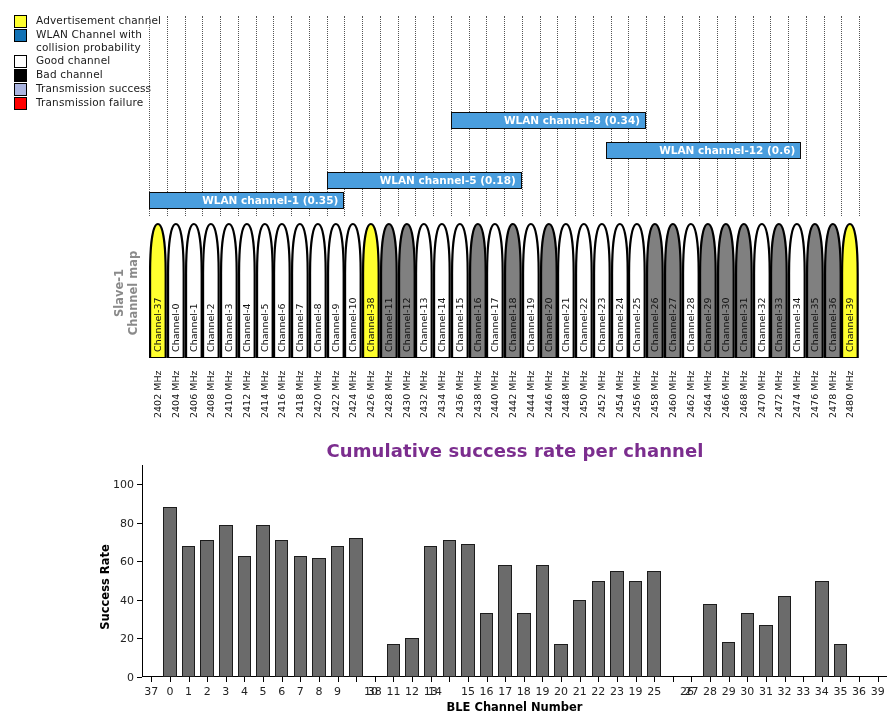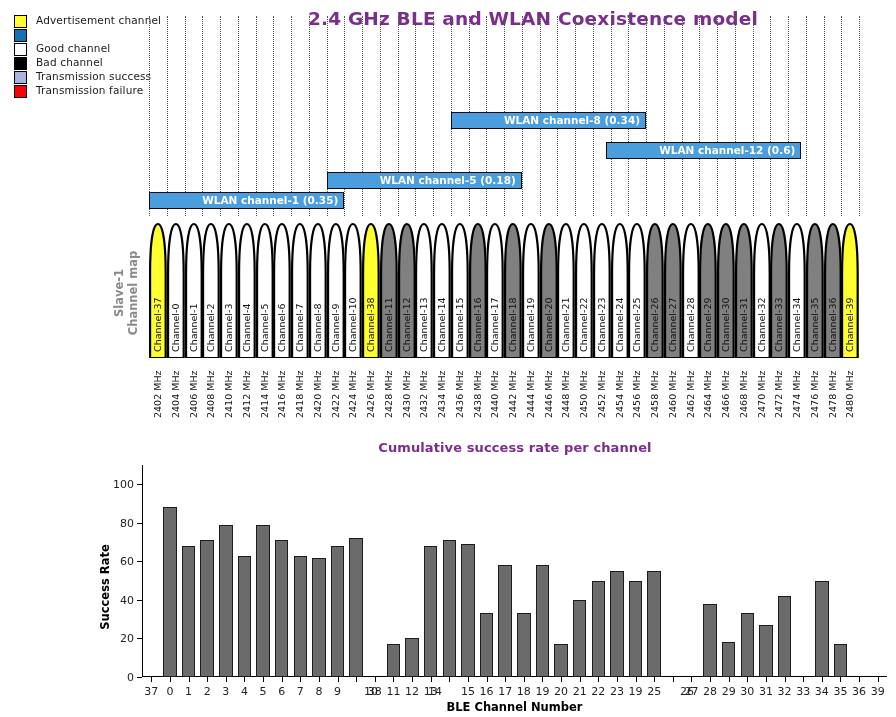--- a/index.html
+++ b/index.html
@@ -162,21 +162,21 @@
   #chart-panel {
     position: absolute;
     left: 0; top: 432px;
     width: 896px; height: 285px;
   }
   #chart-title {
     position: absolute;
     left: 140px; top: 8px;
     width: 750px;
     text-align: center;
-    font-size: 13px;
+    font-size: 18px;
     font-weight: bold;
     color: #7b2d8e;
     letter-spacing: 0.1px;
   }
   #plot-area {
     position: absolute;
     left: 142px; top: 33px;
     width: 745px; height: 212px;
   }
   #plot-frame {
@@ -248,40 +248,41 @@
 
 <div id="root">
 
   <div id="legend">
       <div class="legend-row">
         <div class="legend-swatch" style="background: rgb(255, 255, 46);"></div>
         <div class="legend-label">Advertisement channel</div>
       </div>
       <div class="legend-row">
         <div class="legend-swatch" style="background: rgb(18, 114, 181);"></div>
+        <div class="legend-label">WLAN Channel with
+collision probability</div>
       </div>
       <div class="legend-row">
         <div class="legend-swatch" style="background: rgb(255, 255, 255);"></div>
         <div class="legend-label">Good channel</div>
       </div>
       <div class="legend-row">
         <div class="legend-swatch" style="background: rgb(0, 0, 0);"></div>
         <div class="legend-label">Bad channel</div>
       </div>
       <div class="legend-row">
         <div class="legend-swatch" style="background: rgb(170, 180, 224);"></div>
         <div class="legend-label">Transmission success</div>
       </div>
       <div class="legend-row">
         <div class="legend-swatch" style="background: rgb(254, 0, 0);"></div>
         <div class="legend-label">Transmission failure</div>
       </div>
     </div>
 
-  <div id="main-title">2.4 GHz BLE and WLAN Coexistence model</div>
 
   <div id="chanmap-panel">
     <div id="chanmap-grid">
         <div class="vgrid" style="left: 0px;"></div>
         <div class="vgrid" style="left: 17.75px;"></div>
         <div class="vgrid" style="left: 35.5px;"></div>
         <div class="vgrid" style="left: 53.25px;"></div>
         <div class="vgrid" style="left: 71px;"></div>
         <div class="vgrid" style="left: 88.75px;"></div>
         <div class="vgrid" style="left: 106.5px;"></div>

